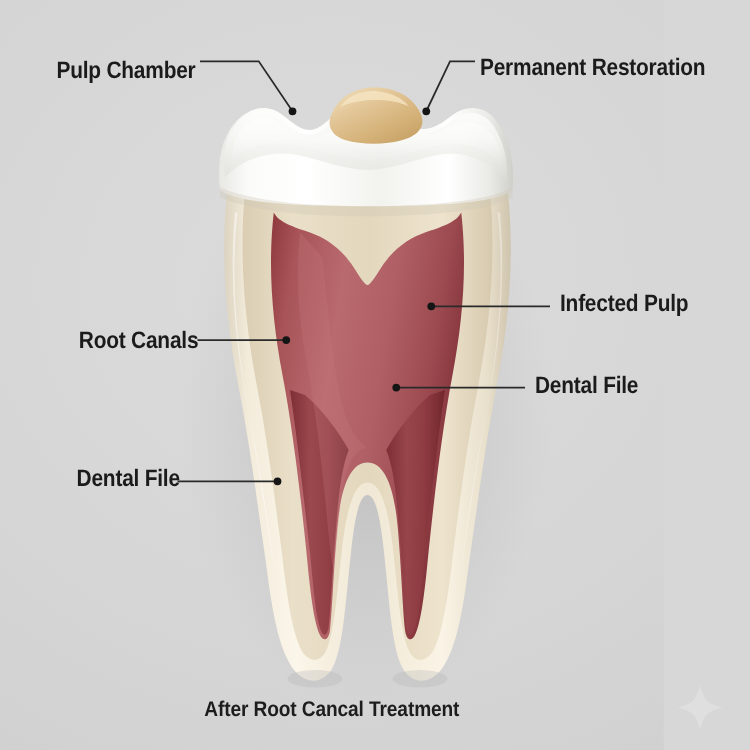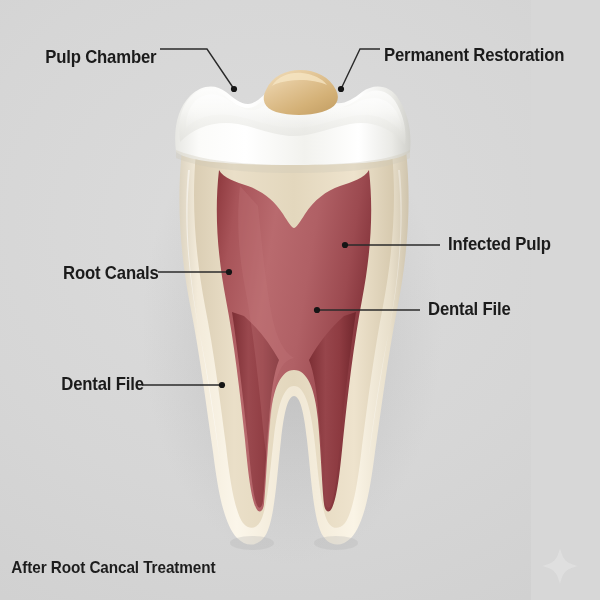--- a/index.html
+++ b/index.html
@@ -23,21 +23,21 @@
     color:#1b1b1b;
     white-space:nowrap;
     transform:scaleX(0.88);
     line-height:1;
   }
   .lbl.l-left{transform-origin:right center;}
   .lbl.l-right{transform-origin:left center;}
   #caption{
     position:absolute;
     left:0;right:0;top:558px;
-    text-align:left;
+    text-align:center;
     font-family:"Liberation Sans",sans-serif;
     font-weight:700;
     font-size:17px;
     color:#1d1d1d;
     letter-spacing:-0.1px;
   }
   #caption span{display:inline-block;transform:scaleX(0.9);}
 </style>
 </head>
 <body>

